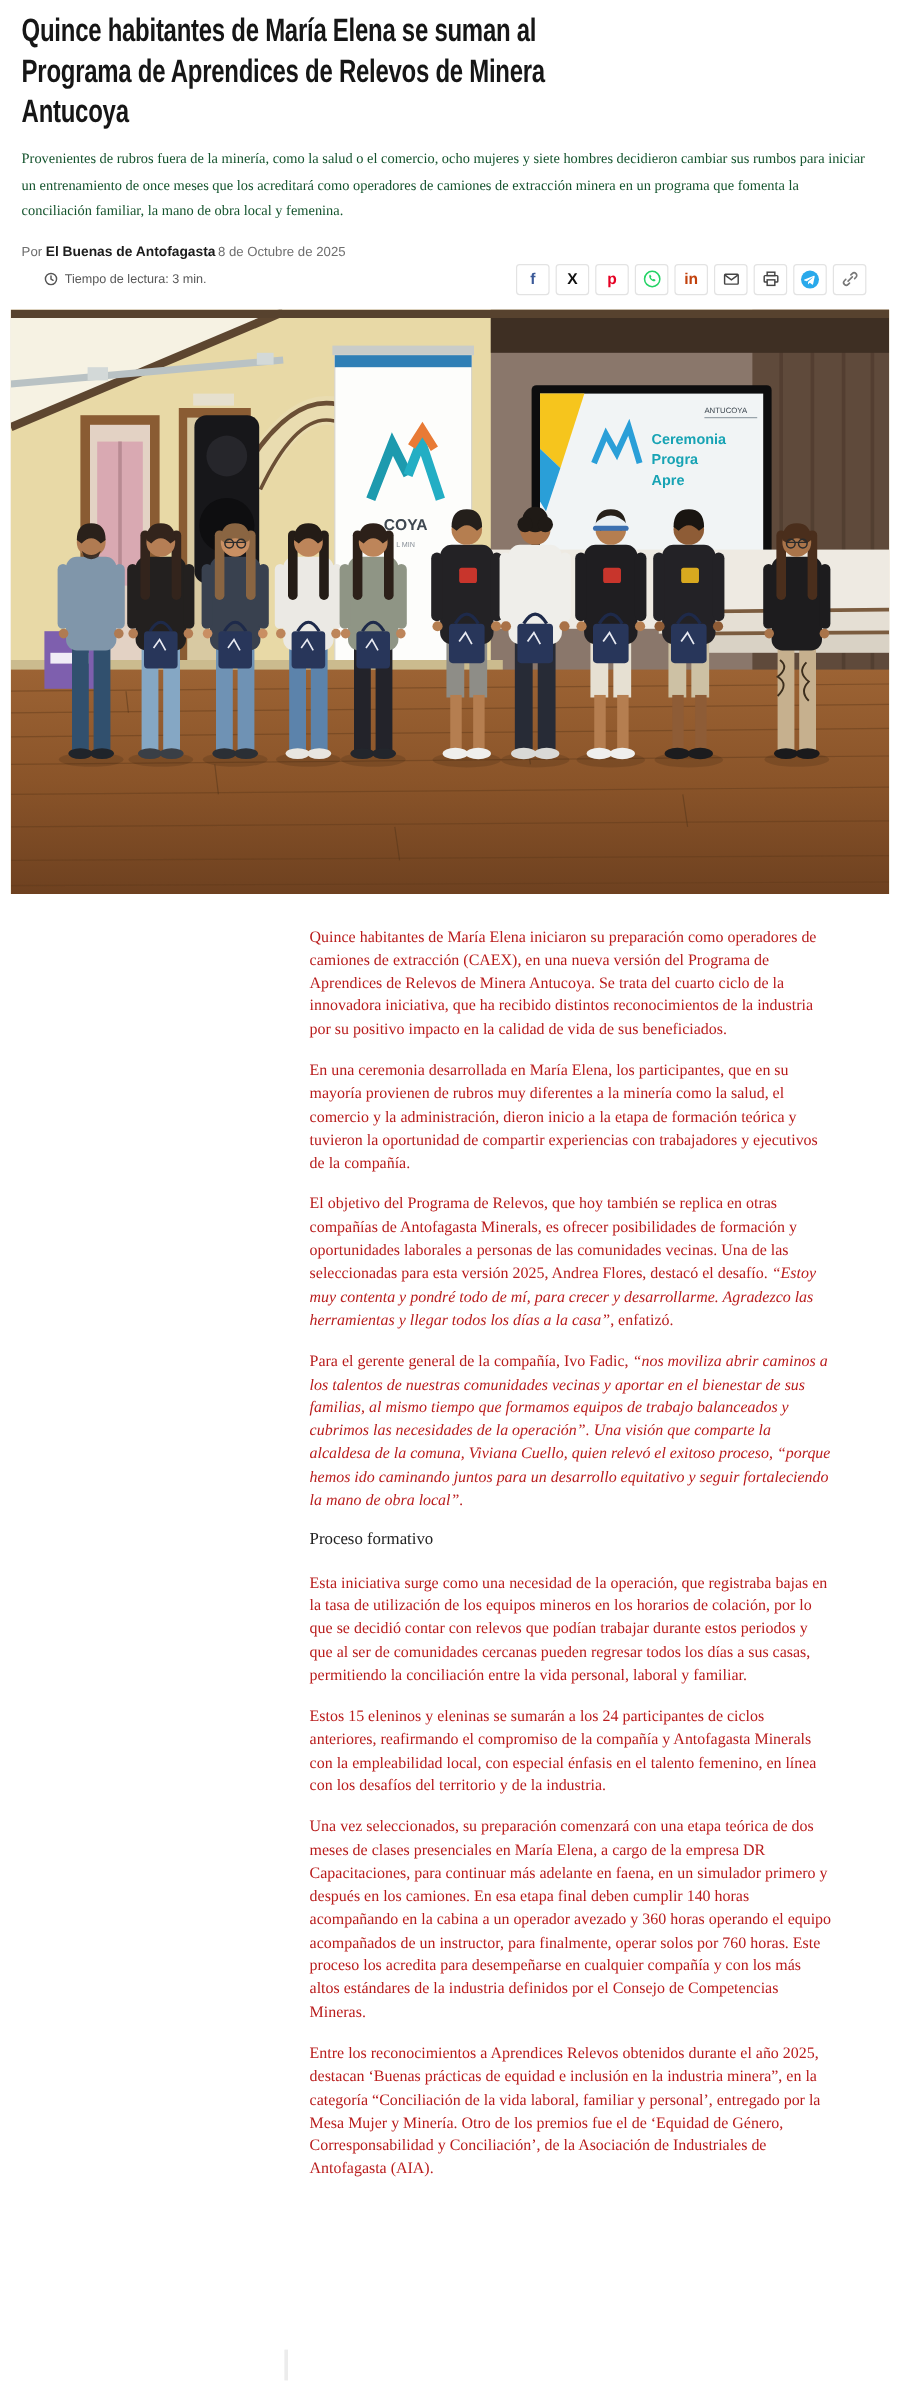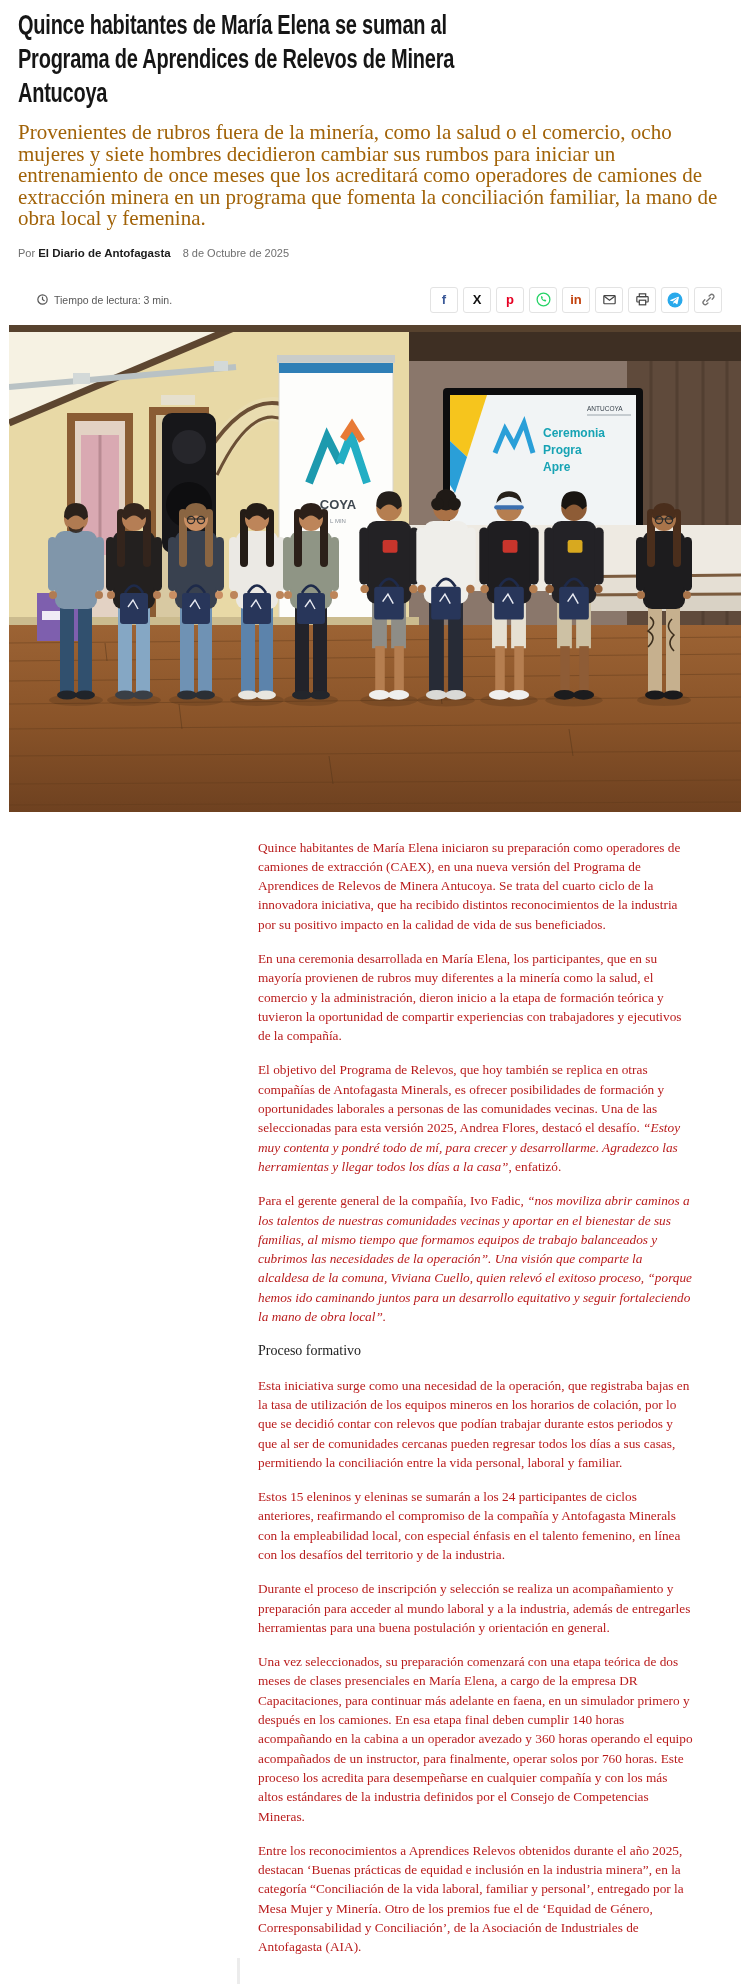--- a/index.html
+++ b/index.html
@@ -3,25 +3,25 @@
 <meta charset="utf-8">
 <style>
   html,body{margin:0;padding:0;background:#fff;}
   .page{width:750px;height:1984px;overflow:hidden;position:relative;background:#fff;
         font-family:"Liberation Sans",sans-serif;}
   
   .header{padding:0 20px 0 18px;}
   .title{margin:8px 0 0;width:600px;font-weight:bold;font-size:27px;line-height:34px;
          color:#161616;letter-spacing:-0.3px;transform:scaleX(0.74);transform-origin:0 0;}
   .deck{margin:-86px 0 0;padding-top:98px;max-width:705px;font-family:"Liberation Serif",serif;
-        font-size:21px;line-height:21.5px;color:#a16207;}
+        font-size:12px;line-height:21.5px;color:#14532d;}
   .byline{margin-top:17px;font-size:11px;color:#6f6f6f;}
   .byline .author{font-weight:bold;color:#1c1c1c;font-size:11.5px;margin-left:3px;cursor:pointer;}
-  .byline .date{margin-left:12px;color:#6f6f6f;text-align:center;}
-  .meta-row{display:flex;justify-content:space-between;align-items:center;margin-top:28px;
+  .byline .date{margin-left:2px;color:#6f6f6f;text-align:center;}
+  .meta-row{display:flex;justify-content:space-between;align-items:center;margin-top:4px;
             padding:0 8px 0 18px;}
   .read-time{display:flex;align-items:center;gap:5px;color:#585858;font-size:10.5px;}
   .read-time svg{display:block;}
   .share-bar{display:flex;gap:5px;}
   .share-btn{width:28px;height:26px;border:1px solid #e3e3e3;border-radius:3px;background:#fff;
              display:flex;align-items:center;justify-content:center;cursor:pointer;padding:0;}
   .share-letter{font-weight:bold;font-size:13px;line-height:1;font-family:"Liberation Sans",sans-serif;}
   .share-btn svg{display:block;}
   
   .photo{margin:12px 0 0 9px;width:732px;height:487px;overflow:hidden;background:#cbb98c;}
@@ -35,21 +35,21 @@
 </style>
 </head>
 <body>
 
 <div class="page">
 
   <div class="header">
     <h1 class="title">Quince habitantes de María Elena se suman al Programa de Aprendices de Relevos de Minera Antucoya</h1>
     <p class="deck">Provenientes de rubros fuera de la minería, como la salud o el comercio, ocho mujeres y siete hombres decidieron cambiar sus rumbos para iniciar un entrenamiento de once meses que los acreditará como operadores de camiones de extracción minera en un programa que fomenta la conciliación familiar, la mano de obra local y femenina.</p>
     <div class="byline">
-      <span>Por</span><span class="author">El Diario de Antofagasta</span><span class="date">8 de Octubre de 2025</span>
+      <span>Por</span><span class="author">El Buenas de Antofagasta</span><span class="date">8 de Octubre de 2025</span>
     </div>
     <div class="meta-row">
       <div class="read-time">
         <span>
             <svg width="13" height="13" viewBox="0 0 24 24">
               <circle cx="12" cy="12" r="8.6" fill="none" stroke="#555" stroke-width="2.2"></circle>
               <path d="M12 7.4V12l3.2 2.1" fill="none" stroke="#555" stroke-width="2.2" stroke-linecap="round"></path>
             </svg>
           </span>
         <span>Tiempo de lectura: 3 min.</span>
@@ -411,19 +411,18 @@
   </div>
 
   <div class="article" id="article-body">
       <p><span>Quince habitantes de María Elena iniciaron su preparación como operadores de camiones de extracción (CAEX), en una nueva versión del Programa de Aprendices de Relevos de Minera Antucoya. Se trata del cuarto ciclo de la innovadora iniciativa, que ha recibido distintos reconocimientos de la industria por su positivo impacto en la calidad de vida de sus beneficiados.</span></p>
       <p><span>En una ceremonia desarrollada en María Elena, los participantes, que en su mayoría provienen de rubros muy diferentes a la minería como la salud, el comercio y la administración, dieron inicio a la etapa de formación teórica y tuvieron la oportunidad de compartir experiencias con trabajadores y ejecutivos de la compañía.</span></p>
       <p><span>El objetivo del Programa de Relevos, que hoy también se replica en otras compañías de Antofagasta Minerals, es ofrecer posibilidades de formación y oportunidades laborales a personas de las comunidades vecinas. Una de las seleccionadas para esta versión 2025, Andrea Flores, destacó el desafío. </span><span class="it">“Estoy muy contenta y pondré todo de mí, para crecer y desarrollarme. Agradezco las herramientas y llegar todos los días a la casa”</span><span>, enfatizó.</span></p>
       <p><span>Para el gerente general de la compañía, Ivo Fadic, </span><span class="it">“nos moviliza abrir caminos a los talentos de nuestras comunidades vecinas y aportar en el bienestar de sus familias, al mismo tiempo que formamos equipos de trabajo balanceados y cubrimos las necesidades de la operación”. Una visión que comparte la alcaldesa de la comuna, Viviana Cuello, quien relevó el exitoso proceso, “porque hemos ido caminando juntos para un desarrollo equitativo y seguir fortaleciendo la mano de obra local”.</span></p>
       <h2><span>Proceso formativo</span></h2>
       <p><span>Esta iniciativa surge como una necesidad de la operación, que registraba bajas en la tasa de utilización de los equipos mineros en los horarios de colación, por lo que se decidió contar con relevos que podían trabajar durante estos periodos y que al ser de comunidades cercanas pueden regresar todos los días a sus casas, permitiendo la conciliación entre la vida personal, laboral y familiar.</span></p>
       <p><span>Estos 15 eleninos y eleninas se sumarán a los 24 participantes de ciclos anteriores, reafirmando el compromiso de la compañía y Antofagasta Minerals con la empleabilidad local, con especial énfasis en el talento femenino, en línea con los desafíos del territorio y de la industria.</span></p>
-      <p><span>Durante el proceso de inscripción y selección se realiza un acompañamiento y preparación para acceder al mundo laboral y a la industria, además de entregarles herramientas para una buena postulación y orientación en general.</span></p>
       <p><span>Una vez seleccionados, su preparación comenzará con una etapa teórica de dos meses de clases presenciales en María Elena, a cargo de la empresa DR Capacitaciones, para continuar más adelante en faena, en un simulador primero y después en los camiones. En esa etapa final deben cumplir 140 horas acompañando en la cabina a un operador avezado y 360 horas operando el equipo acompañados de un instructor, para finalmente, operar solos por 760 horas. Este proceso los acredita para desempeñarse en cualquier compañía y con los más altos estándares de la industria definidos por el Consejo de Competencias Mineras.</span></p>
       <p><span>Entre los reconocimientos a Aprendices Relevos obtenidos durante el año 2025, destacan ‘Buenas prácticas de equidad e inclusión en la industria minera”, en la categoría “Conciliación de la vida laboral, familiar y personal’, entregado por la Mesa Mujer y Minería. Otro de los premios fue el de ‘Equidad de Género, Corresponsabilidad y Conciliación’, de la Asociación de Industriales de Antofagasta (AIA).</span></p>
     </div>
 
   <div class="bottom-fragment"></div>
 </div>
 
 </body></html>

